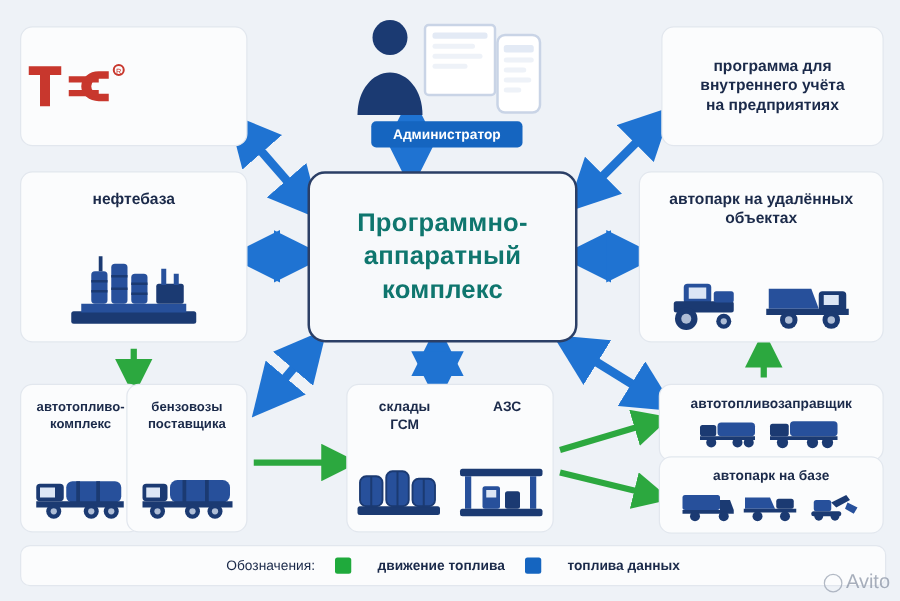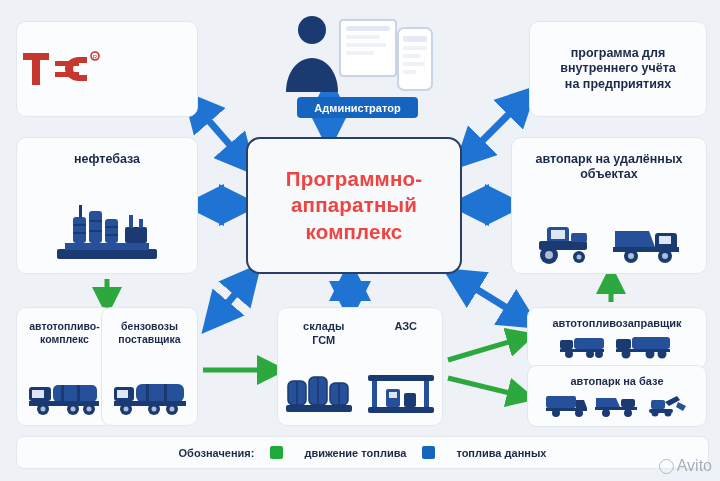--- a/index.html
+++ b/index.html
@@ -24,40 +24,40 @@
   #card-1c{left:16px;top:21px;width:182px;height:96px;justify-content:center;}
   #card-program{left:529px;top:21px;width:178px;height:96px;justify-content:center;padding:0 8px;}
   #card-program .title{font-size:12.5px;}
   #card-oil{left:16px;top:137px;width:182px;height:137px;padding-top:14px;}
   #card-oil .title{font-size:12.5px;}
   #card-fleet-remote{left:511px;top:137px;width:196px;height:137px;padding-top:14px;}
   #card-fleet-remote .title{font-size:12.5px;}
   #card-center{left:246px;top:137px;width:216px;height:137px;
     background:#f7f9fb;border:2px solid #2b3f66;border-radius:14px;
     justify-content:center;align-items:center;}
-  #card-center .title{font-size:20.5px;color:#ef4444;line-height:1.28;letter-spacing:.2px;}
+  #card-center .title{font-size:20.5px;color:#0f766e;line-height:1.28;letter-spacing:.2px;}
 
   #card-tanker{left:16px;top:307px;width:97px;height:119px;padding-top:12px;}
   #card-tanker .title{font-size:10.5px;line-height:1.25;}
   #card-benzo{left:101px;top:307px;width:97px;height:119px;padding-top:12px;}
   #card-benzo .title{font-size:10.5px;line-height:1.25;}
   #card-depot{left:277px;top:307px;width:166px;height:119px;padding-top:12px;}
   #card-depot .col-labels{display:flex;width:100%;justify-content:space-around;}
   #card-depot .title{font-size:11px;line-height:1.25;}
   #card-refueler{left:527px;top:307px;width:180px;height:62px;padding-top:9px;}
   #card-refueler .title{font-size:11px;}
   #card-base{left:527px;top:365px;width:180px;height:62px;padding-top:9px;}
   #card-base .title{font-size:11px;}
 
   #legend{
     position:absolute;left:16px;top:436px;width:691px;height:31px;
     background:#fbfcfd;border:1px solid #e2e7ee;border-radius:8px;
     display:flex;align-items:center;justify-content:center;gap:16px;
   }
-  #legend .lg-title{font-size:11px;font-weight:bold;color:#1b2a4a;}
+  #legend .lg-title{font-size:11px;font-weight:normal;color:#1b2a4a;}
   #legend .lg-item{display:flex;align-items:center;gap:21px;font-size:11px;color:#1b2a4a;font-weight:bold;}
   #legend .sw{width:13px;height:13px;border-radius:2px;display:inline-block;}
 
   
   #admin{position:absolute;left:266px;top:8px;width:178px;height:116px;}
   #admin .badge{
     position:absolute;left:31px;top:89px;width:121px;height:21px;
     background:#1565c0;color:#fff;border-radius:4px;font-size:11px;font-weight:bold;
     display:flex;align-items:center;justify-content:center;text-align:center;
   }

